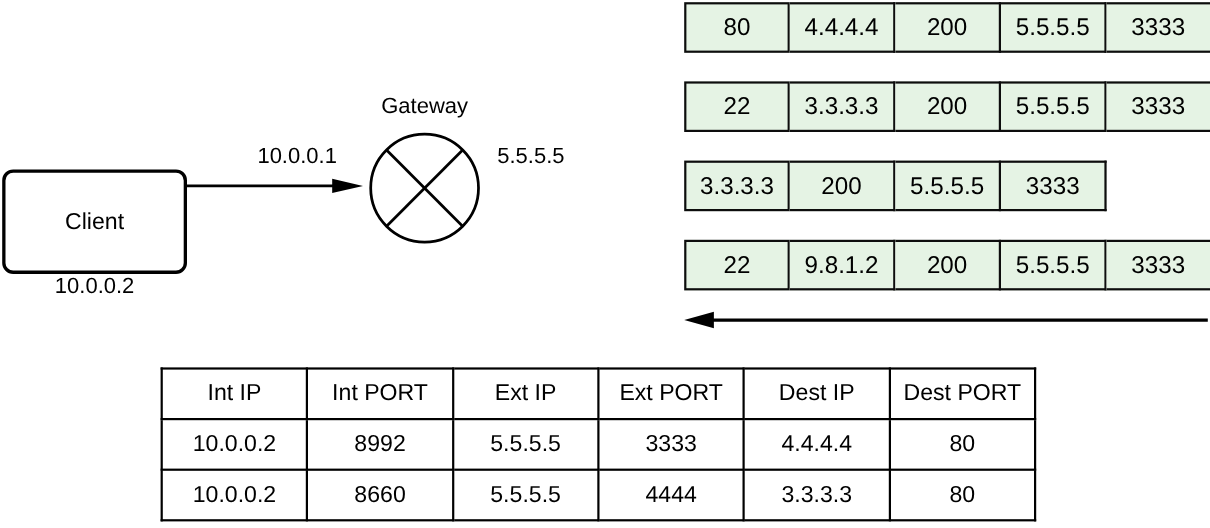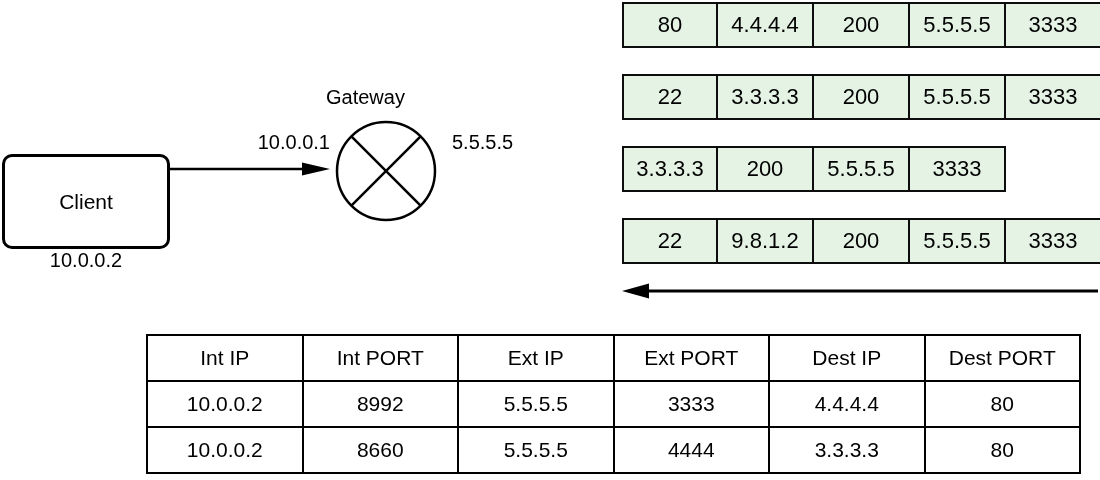--- a/index.html
+++ b/index.html
@@ -30,27 +30,27 @@
     left: 2px; top: 249px;
     width: 168px;
     text-align: center;
     font-size: 20px;
   }
   
   .gateway-label {
     position: absolute;
     left: 326px; top: 86px;
     width: 120px;
+    text-align: center;
     font-size: 20px;
   }
   .gateway-int-ip {
     position: absolute;
     left: 234px; top: 131px;
     width: 96px;
-    text-align: right;
     font-size: 20px;
   }
   .gateway-ext-ip {
     position: absolute;
     left: 452px; top: 131px;
     font-size: 20px;
   }
   .svg-abs { position: absolute; }
   
   .packet-row {
@@ -65,21 +65,21 @@
     border-left: none;
     background: #e5f3e4;
     display: flex; align-items: center; justify-content: center;
     font-size: 22px;
   }
   .packet-cell:first-child { border-left: 2px solid #0d0d0d; }
   
   .nat-table {
     position: absolute;
     left: 146px; top: 334px;
-    width: 935px;
+    width: 796px;
     border-collapse: collapse;
     table-layout: fixed;
   }
   .nat-table th, .nat-table td {
     border: 2px solid #000;
     height: 44px;
     text-align: center;
     vertical-align: middle;
     font-size: 21px;
     font-weight: 400;

